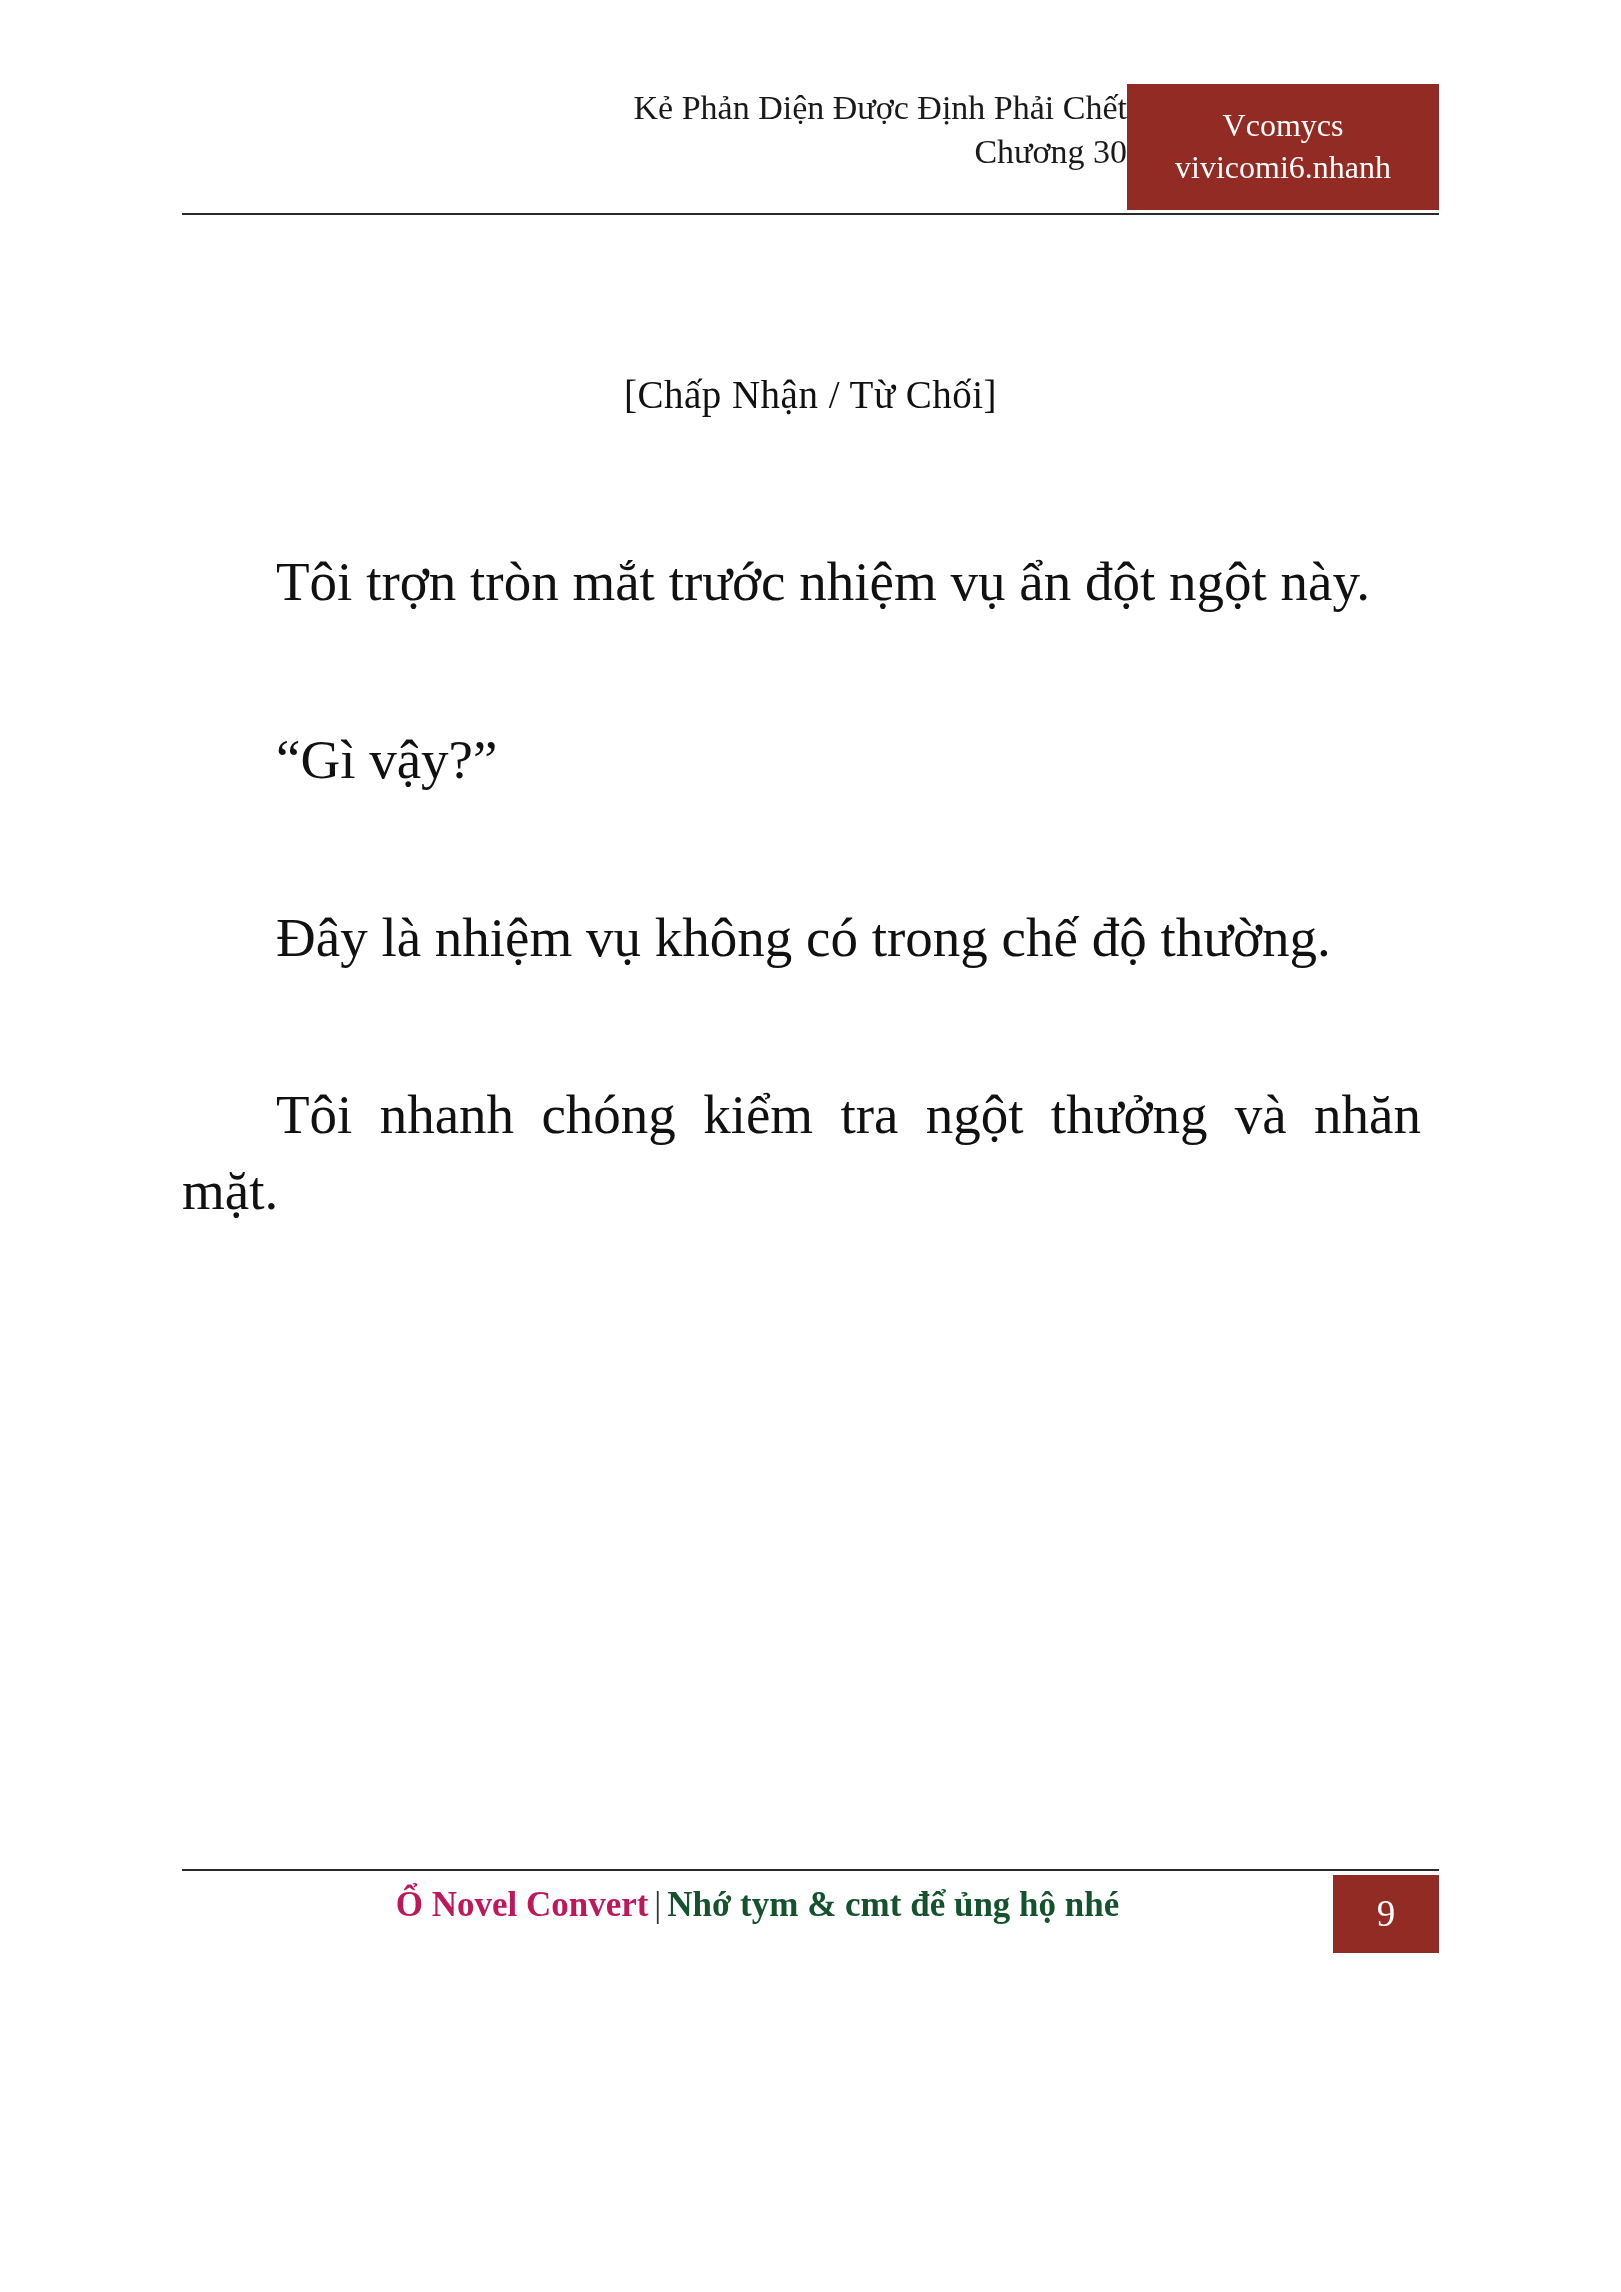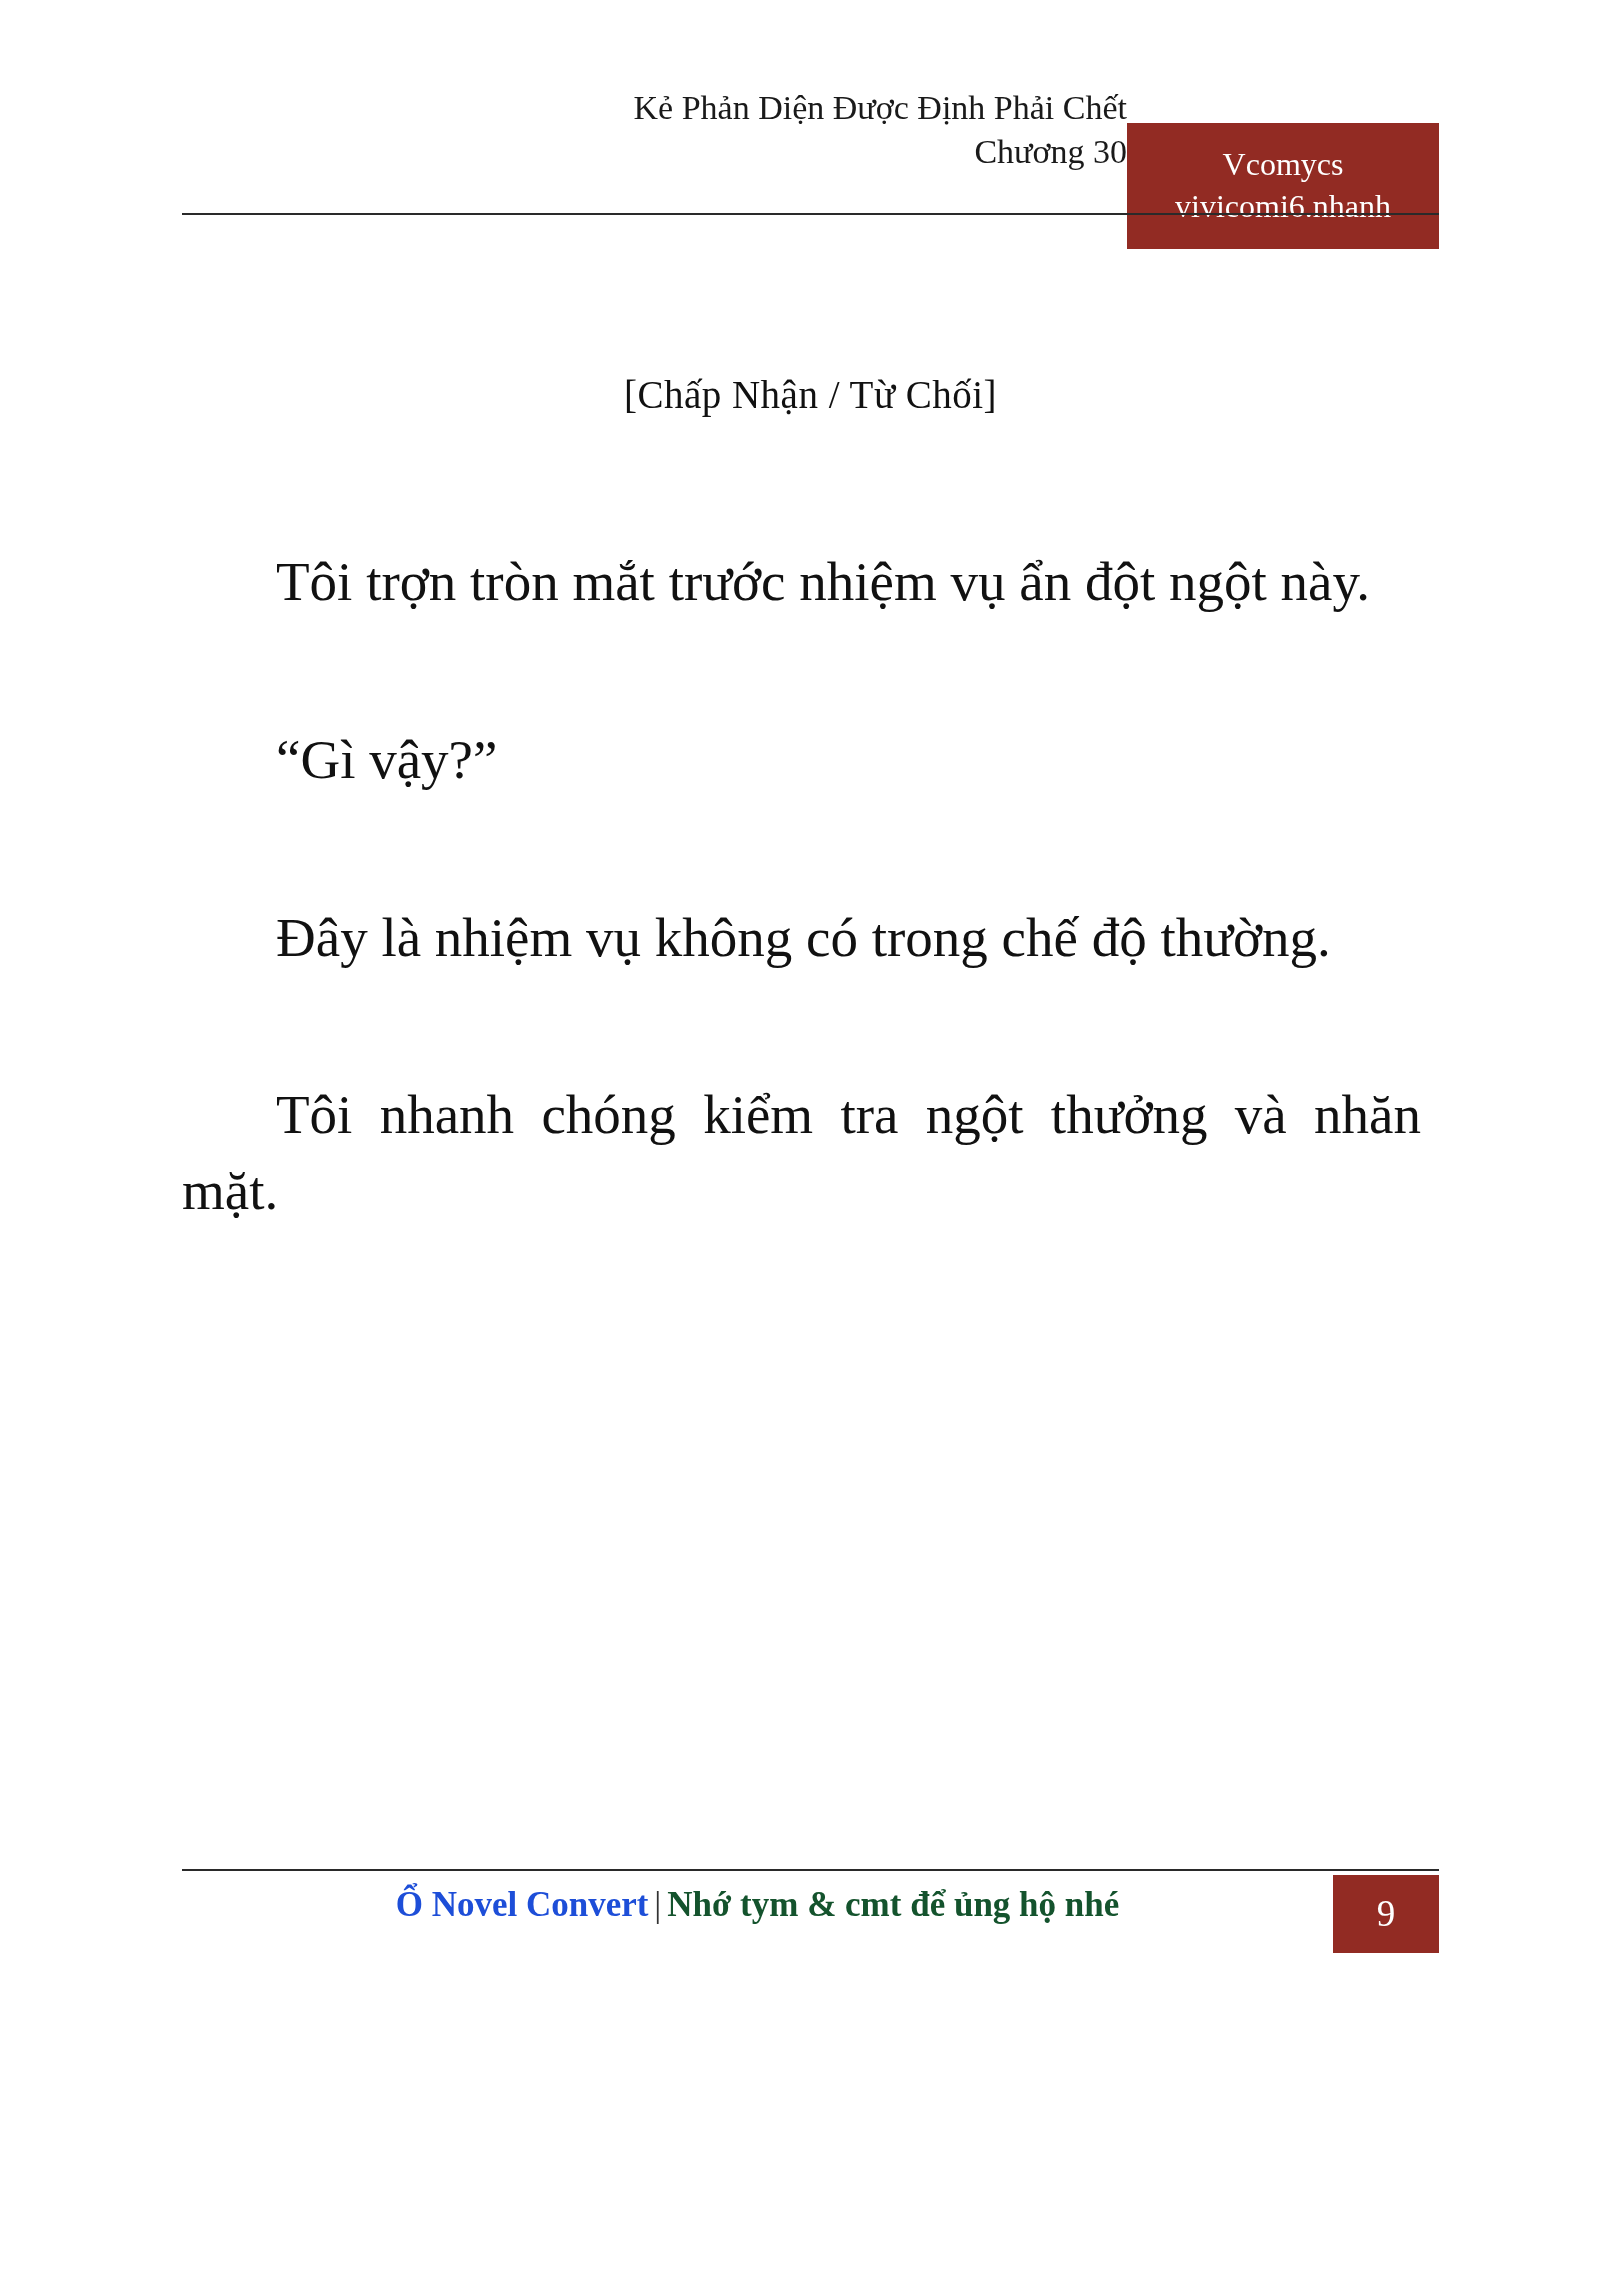--- a/index.html
+++ b/index.html
@@ -56,21 +56,20 @@
     top: -2px;
     width: 312px;
     height: 126px;
     background: #922b23;
     color: #ffffff;
     display: flex;
     flex-direction: column;
     align-items: center;
     justify-content: center;
     line-height: 1.3;
-    margin-top: 39px;
   }
   .header-badge-line1 {
     font-size: 32px;
   }
   .header-badge-line2 {
     font-size: 32px;
   }
 
   
   .content {
@@ -133,21 +132,21 @@
     left: 0;
     right: 0;
     top: 13.7px;
     text-align: center;
     font-size: 35px;
     white-space: nowrap;
     padding-right: 106px;
     box-sizing: border-box;
   }
   .footer-brand {
-    color: #1d4ed8;
+    color: #be185d;
     font-weight: bold;
   }
   .footer-sep {
     color: #333333;
     padding: 0 5.9px;
   }
   .footer-note {
     color: #14532d;
     font-weight: bold;
   }

